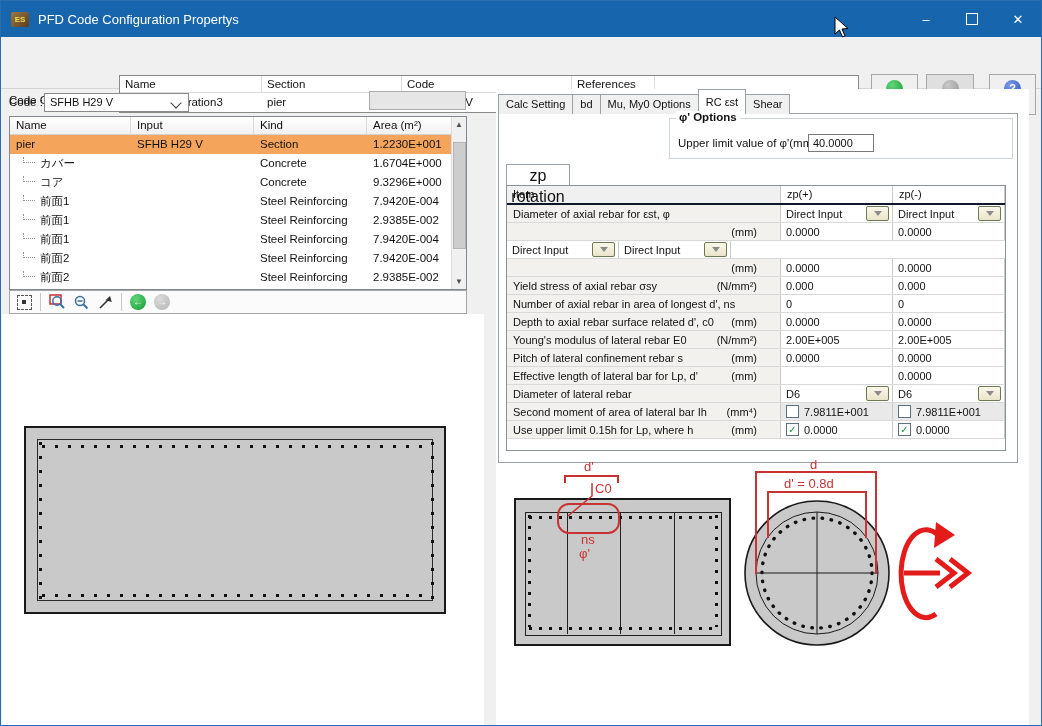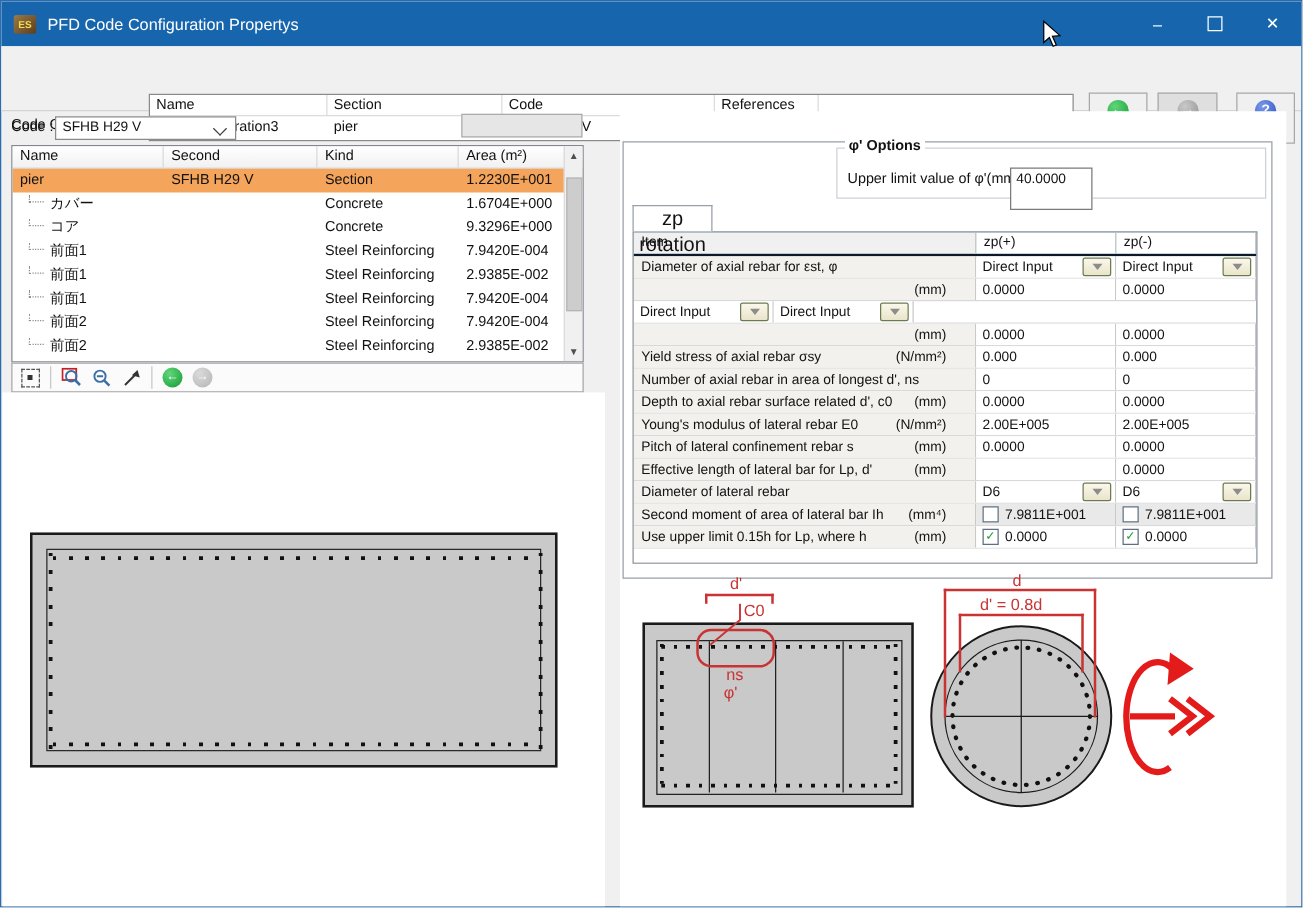--- a/index.html
+++ b/index.html
@@ -154,21 +154,21 @@
   <div class="code-label">Code :</div>
   <div class="code-combo">
     <span>SFHB H29 V</span>
     <span class="chev" style="right:8px;top:5px;"></span>
   </div>
   <div class="graybox"></div>
 
   <div class="tree">
     <div class="thead">
       <div class="t-name">Name</div>
-      <div class="t-clause">Second</div>
+      <div class="t-clause">Input</div>
       <div class="t-kind">Kind</div>
       <div class="t-area">Area (m²)</div>
     </div>
     <div>
         <div class="trow sel">
           <div class="tc t-name"><span>pier</span></div>
           <div class="tc t-clause">SFHB H29 V</div>
           <div class="tc t-kind">Section</div>
           <div class="tc t-area">1.2230E+001</div>
         </div>
@@ -266,27 +266,34 @@
     <div class="bigrect">
       <div class="inner"></div>
       <div class="dotrowH" style="left:16px;top:17px;width:390px;"></div>
       <div class="dotrowH" style="left:16px;top:166px;width:390px;"></div>
       <div class="dotcolV" style="left:13px;top:14px;height:158px;"></div>
       <div class="dotcolV" style="left:405px;top:14px;height:158px;"></div>
     </div>
   </div>
 
   <div class="rightpanel"></div>
+  <div class="tabbar">
+      <div class="tab">Calc Setting</div>
+      <div class="tab">bd</div>
+      <div class="tab">Mu, My0 Options</div>
+      <div class="tab active">RC εst</div>
+      <div class="tab">Shear</div>
+    </div>
   <div class="frame"></div>
 
 
   <div class="group" style="left:668px;top:117px;width:344px;height:41px;z-index:2;background:#fff;">
     <span class="gtitle">φ' Options</span>
     <span style="position:absolute;left:8px;top:18px;font-size:11.5px;">Upper limit value of φ'(mm):</span>
-    <span class="input" style="position:absolute;left:138px;top:15px;width:66px;height:34px;">40.0000</span>
+    <span class="input" style="position:absolute;left:138px;top:15px;width:66px;height:18px;">40.0000</span>
   </div>
 
   <div class="subtab active" style="left:505px;top:163px;width:64px;height:21px;line-height:21px;">zp rotation</div>
   <div class="subtab idle" style="left:569px;top:168px;width:65px;height:16px;line-height:16px;">yp rotation</div>
 
   <div class="rtable">
     <div class="rrow head">
       <div class="rc-item">
           <span>Item</span>
           <span class="unit"></span>

